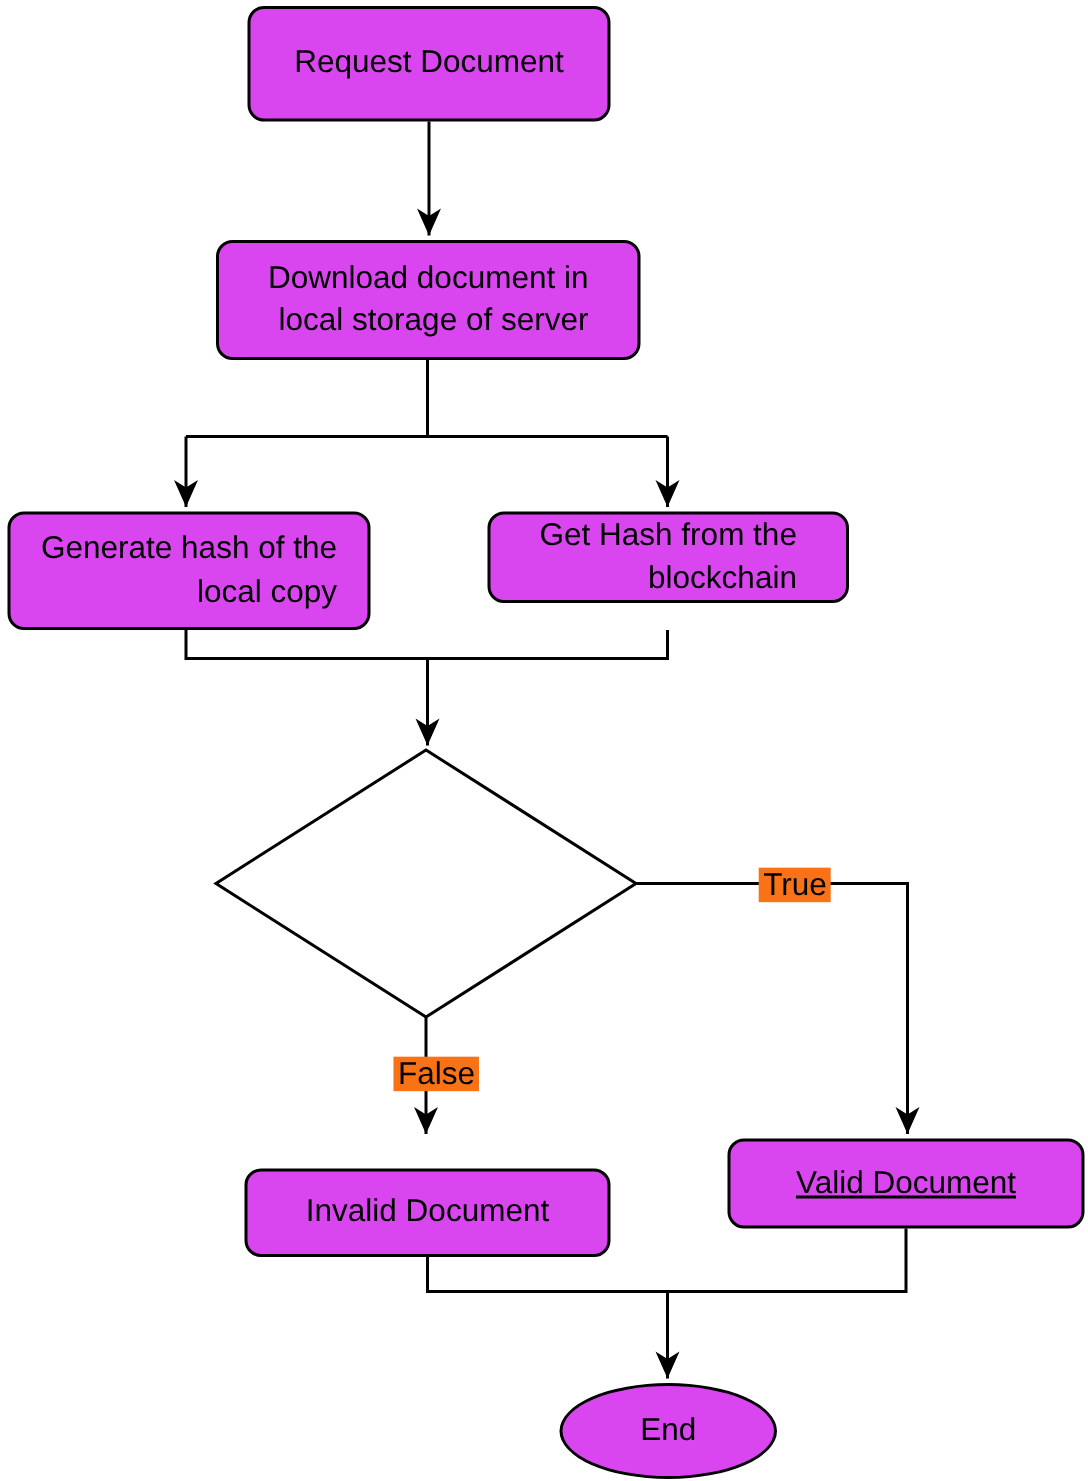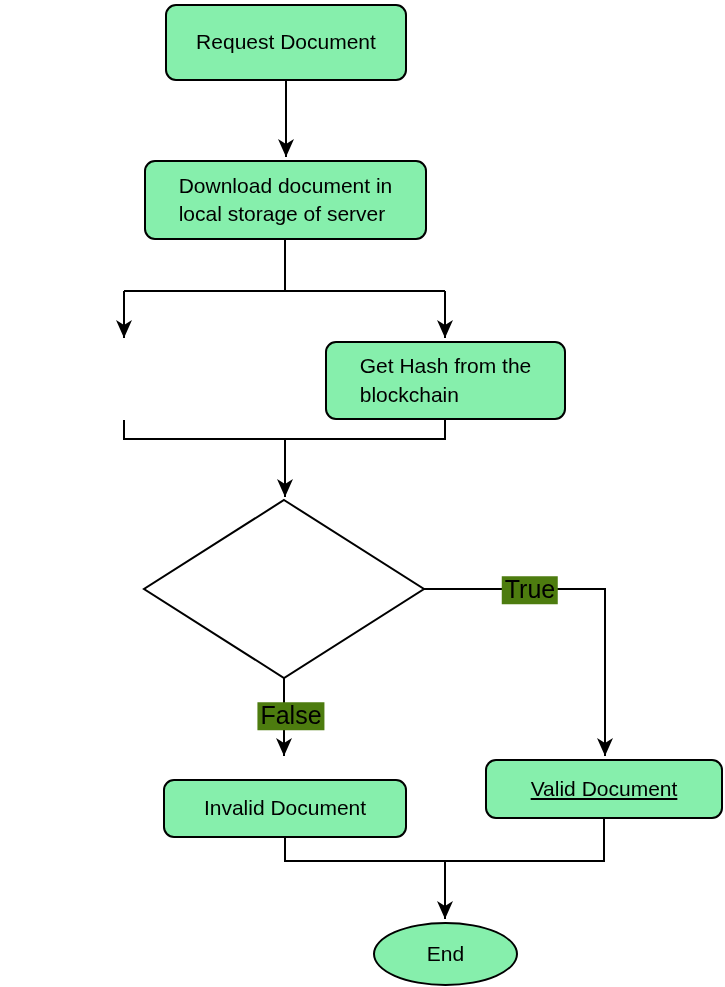--- a/index.html
+++ b/index.html
@@ -17,27 +17,27 @@
     overflow: hidden;
   }
   .wires {
     position: absolute;
     left: 0;
     top: 0;
   }
   .node {
     position: absolute;
     box-sizing: border-box;
-    background: #86efac;
+    background: #d946ef;
     border: 2px solid #000000;
     border-radius: 11px;
     display: flex;
     align-items: center;
     justify-content: center;
-    text-align: left;
+    text-align: right;
     font-size: 21px;
     line-height: 1.35;
     white-space: pre-line;
   }
   .node.ellipse {
     border-radius: 50%;
   }
   .decision-label {
     position: absolute;
     display: flex;
@@ -45,30 +45,30 @@
     justify-content: center;
     text-align: center;
     font-size: 16px;
     line-height: 32px;
     white-space: pre-line;
     pointer-events: none;
   }
   .edge-label {
     position: absolute;
     transform: translate(-50%, -50%);
-    background: #4d7c0f;
+    background: #f97316;
     padding: 0 3px;
-    font-size: 25px;
+    font-size: 21px;
     line-height: 1.1;
   }
   
   #n-request  { left: 165px; top: 4px;   width: 242px; height: 77px; }
   #n-download { left: 144px; top: 160px; width: 283px; height: 80px; }
   #n-generate { left: 5px;   top: 341px; width: 242px; height: 79px; }
-  #n-gethash  { left: 325px; top: 341px; width: 241px; height: 79px; }
+  #n-gethash  { left: 325px; top: 341px; width: 241px; height: 61px; }
   #n-invalid  { left: 163px; top: 759px; width: 244px; height: 59px; margin-top: 20px; }
   #n-valid    { left: 485px; top: 759px; width: 238px; height: 60px; text-decoration: underline; }
   #n-end      { left: 373px; top: 922px; width: 145px; height: 64px; }
   #n-decision-label { left: 146px; top: 500px; width: 276px; height: 178px; }
   #lbl-true  { left: 530px; top: 590px; }
   #lbl-false { left: 291px; top: 716px; text-align: center; }
 </style>
 </head>
 <body>
 
@@ -93,20 +93,22 @@
       <path d="M285 818 V861 H604 V819"></path>
       <path d="M445 861 V919" marker-end="url(#arrow)"></path>
     </g>
   </svg>
 
   <div class="node" id="n-request">Request Document</div>
 
   <div class="node" id="n-download">Download document in
 local storage of server</div>
 
+  <div class="node" id="n-generate">Generate hash of the
+local copy</div>
 
   <div class="node" id="n-gethash">Get Hash from the
 blockchain</div>
 
 
   <div class="node" id="n-invalid">Invalid Document</div>
 
   <div class="node" id="n-valid">Valid Document</div>
 
   <div class="node ellipse" id="n-end">End</div>

